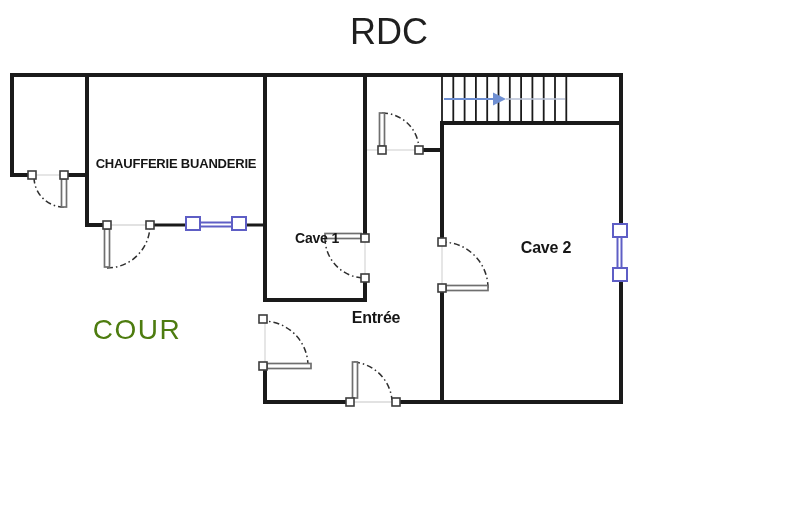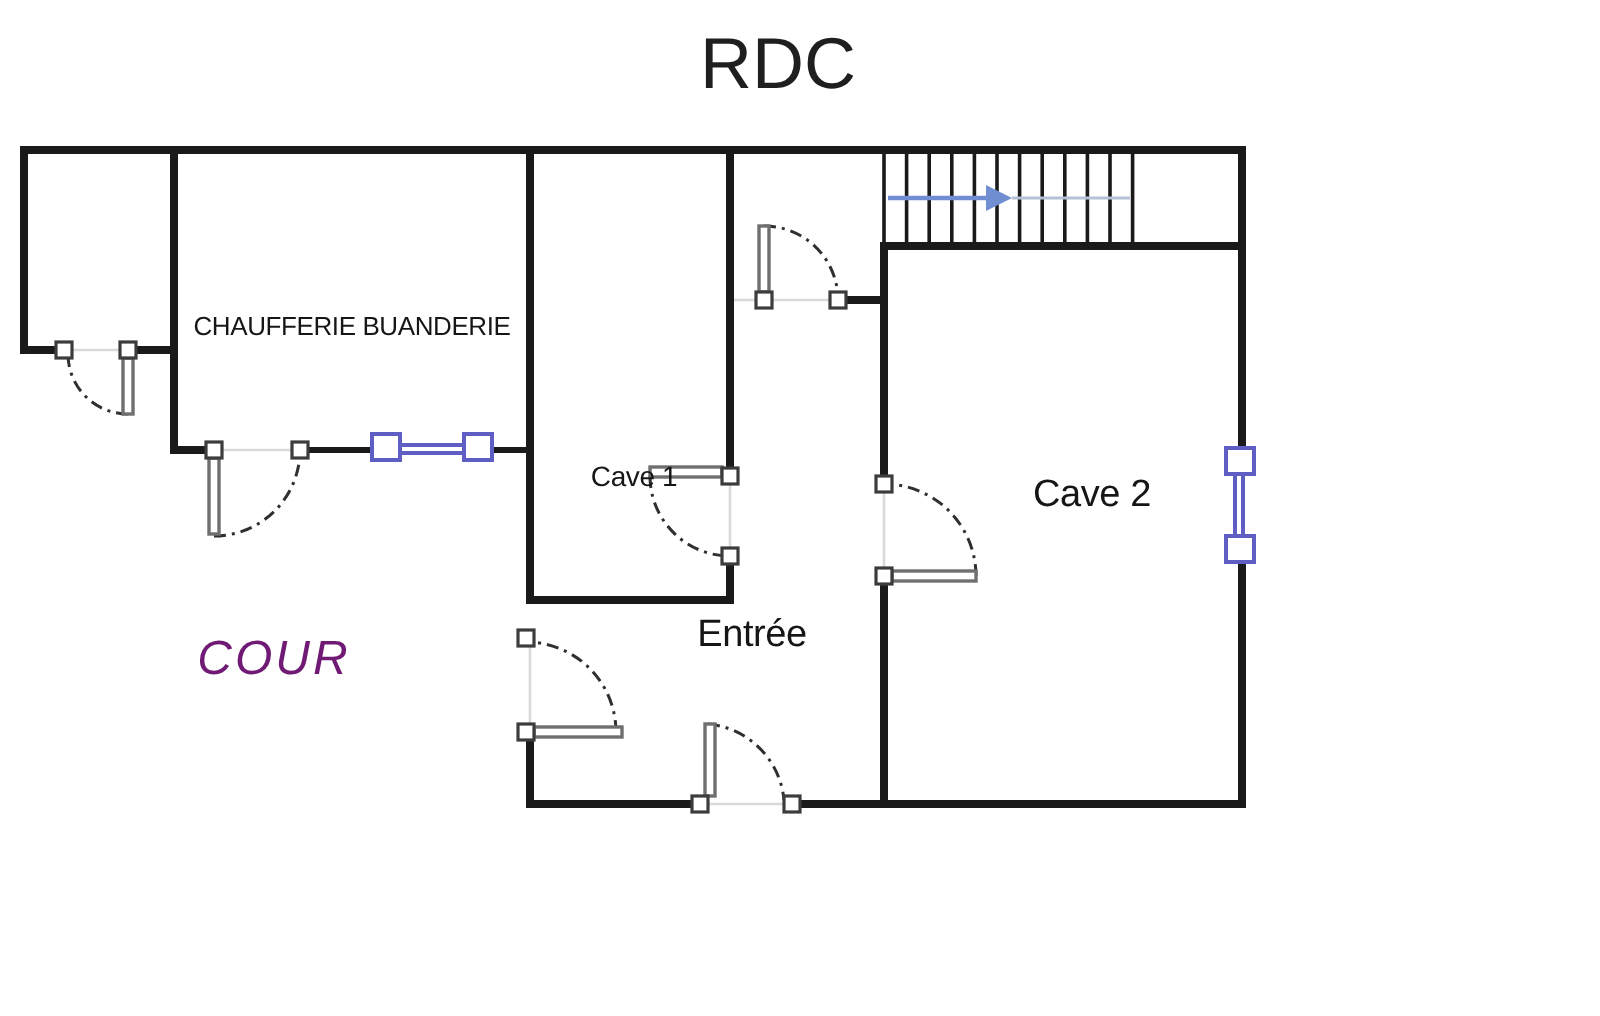--- a/index.html
+++ b/index.html
@@ -17,32 +17,31 @@
     white-space:nowrap;
     color:#161616;
   }
   .label.title{
     font-size:36px;
     font-weight:400;
     letter-spacing:0px;
     color:#1f1f1f;
   }
   .label.room{
-    font-weight:400;
+    font-weight:700;
     font-size:13px;
     letter-spacing:-0.2px;
   }
   .label.room.md{font-size:14px;margin-top:44px;}
-  .label.room.lg{font-size:19px;}
+  .label.room.lg{font-size:16px;}
   .label.outside{
-    font-size:24px;
+    font-size:28px;
     font-weight:400;
     letter-spacing:1.5px;
-    color:#701a75;
-    font-style:italic;
+    color:#4d7c0f;
   }
   .wall{fill:#1a1a1a;}
   .jamb{fill:#ffffff;stroke:#3c3c3c;stroke-width:1.6;}
   .leaf{fill:#ffffff;stroke:#6f6f6f;stroke-width:1.7;}
   .arc{fill:none;stroke:#2f2f2f;stroke-width:1.5;stroke-dasharray:6 3 1.5 3;}
   .threshold{stroke:#d9d9d9;stroke-width:1.3;}
   .tread{stroke:#1a1a1a;stroke-width:1.8;}
   .winpost{fill:#ffffff;stroke-width:2;}
   .winline{stroke-width:2;}
 </style>

